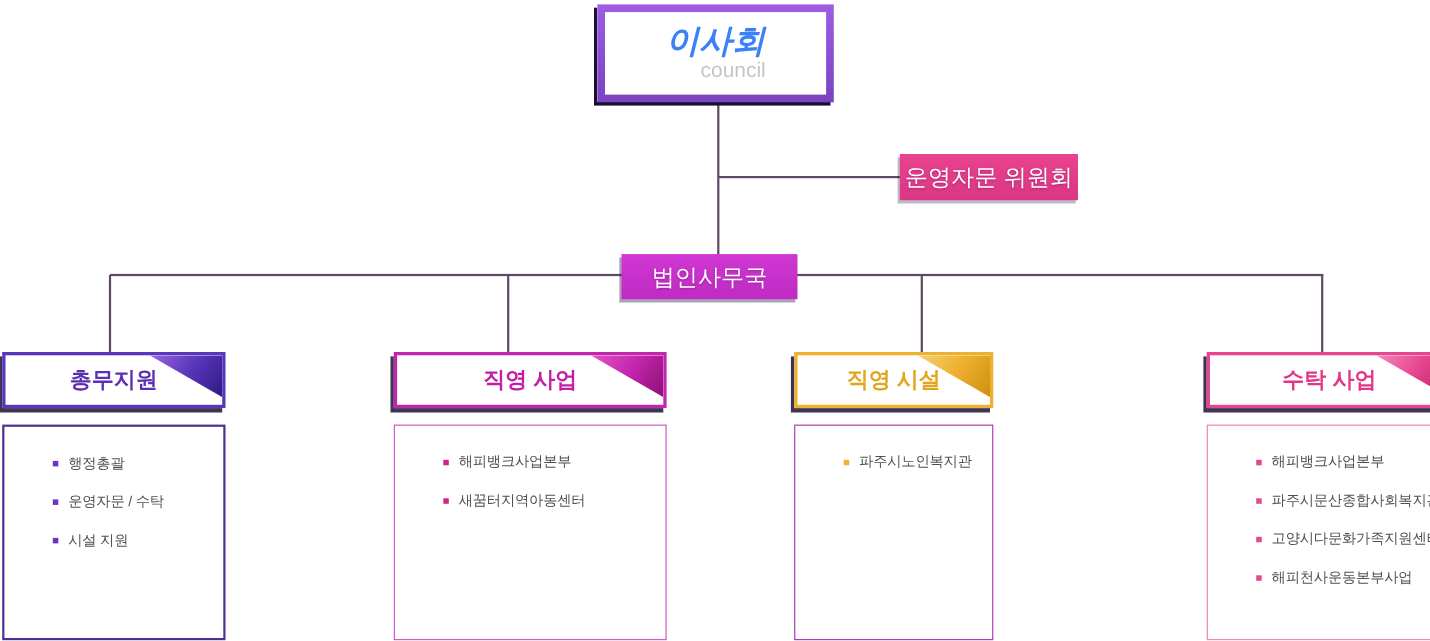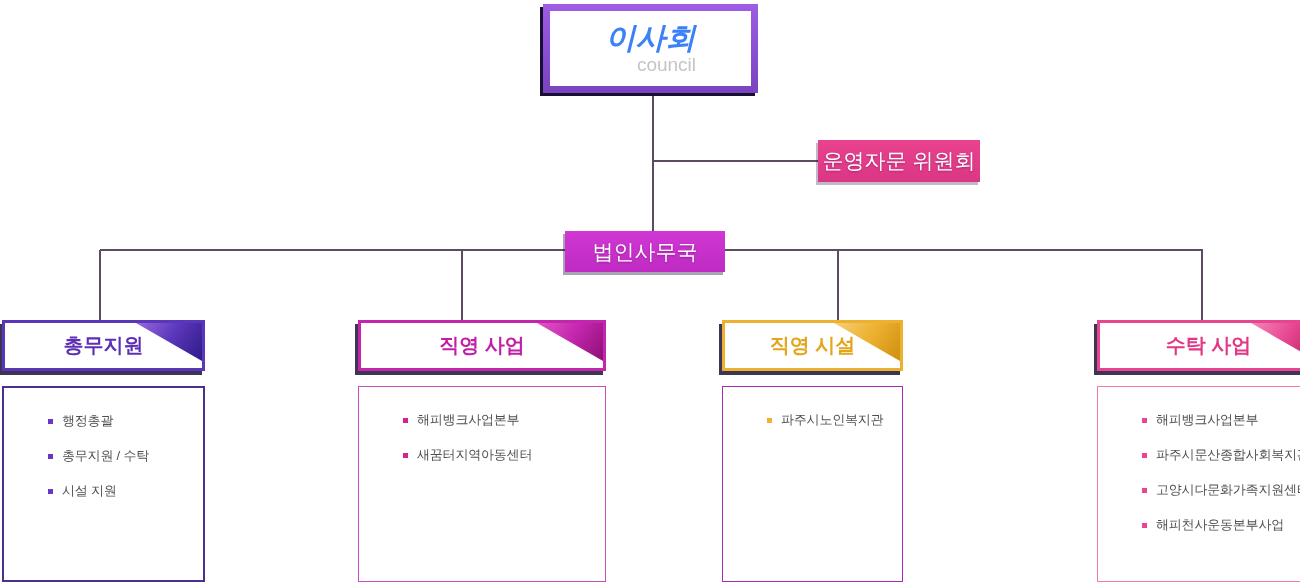--- a/index.html
+++ b/index.html
@@ -107,21 +107,21 @@
       <span>총무지원</span>
       <span class="fold"></span>
     </div>
     <ul class="branch-list">
       <li>
           <span class="bullet"></span>
           <span>행정총괄</span>
         </li>
       <li>
           <span class="bullet"></span>
-          <span>총무지원 / 수탁</span>
+          <span>운영자문 / 수탁</span>
         </li>
       <li>
           <span class="bullet"></span>
           <span>시설 지원</span>
         </li>
     </ul>
   </div>
 
   <div class="b1" style="--accent: #c425ad; --title-color: #c21fa7; --fold-light: #e055c5; --fold-dark: #8c1075; --list-border: #c94cc0; --bullet: #d6218f;">
     <div class="branch-header">

